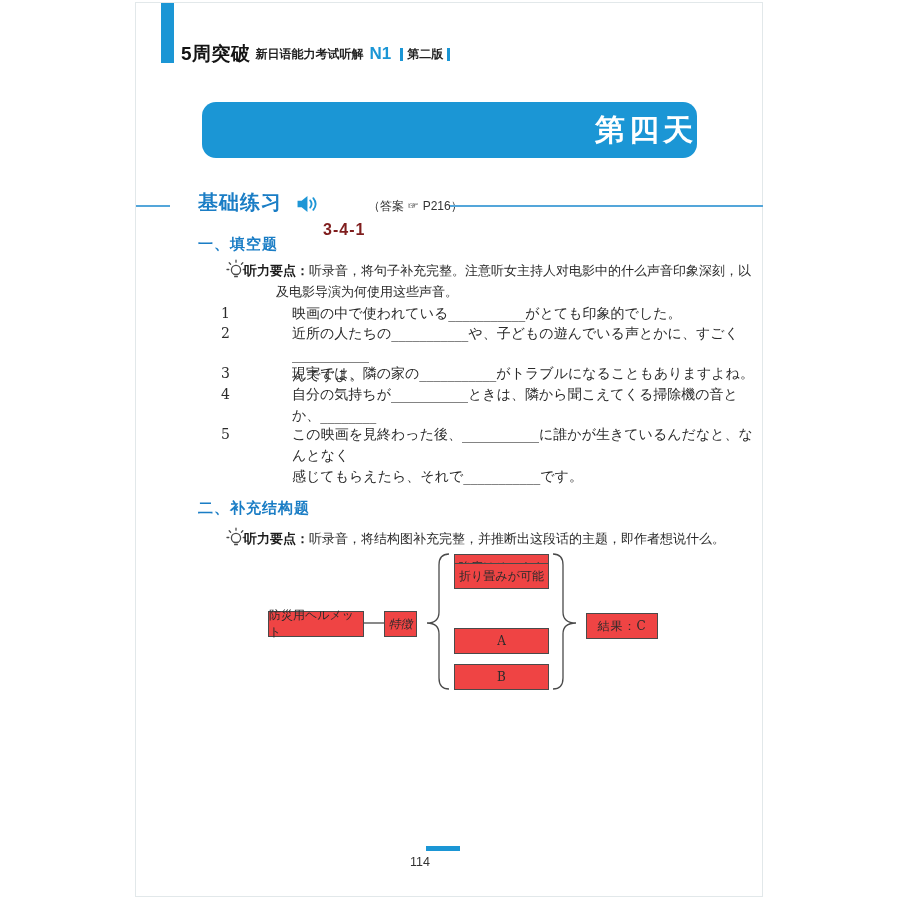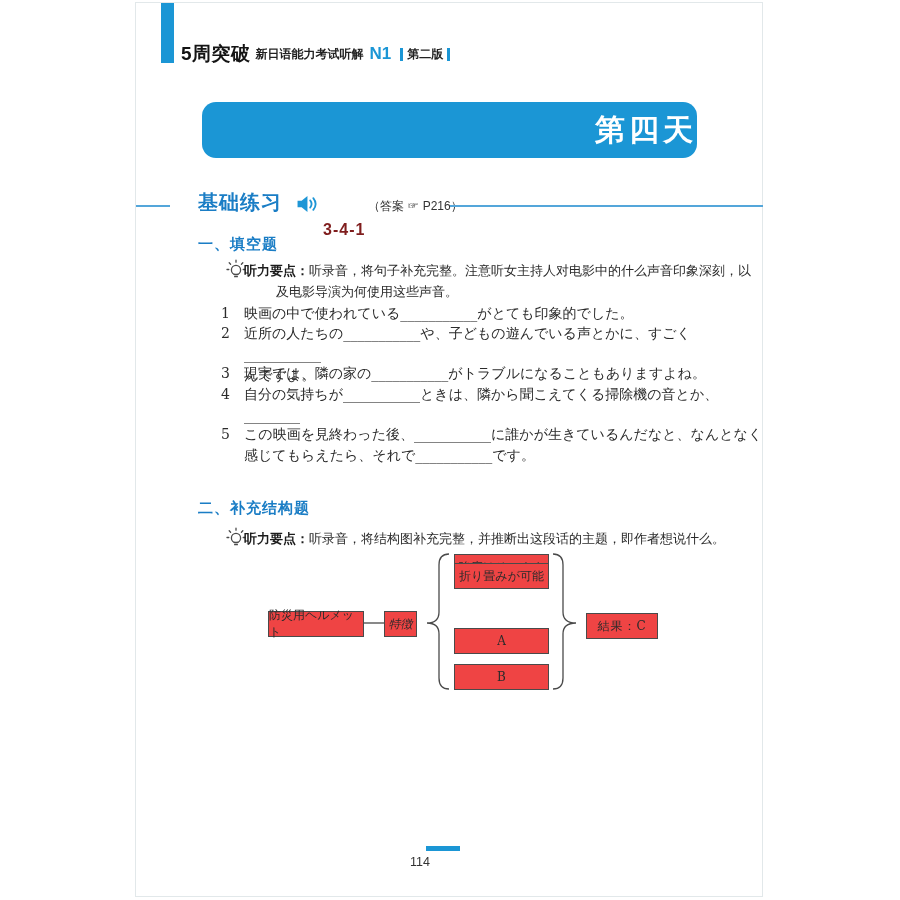--- a/index.html
+++ b/index.html
@@ -39,21 +39,21 @@
   .bulb{left:90px;top:256px;} .bulb2{top:524px;}
   .tip{left:140px;width:488px;font-size:13px;line-height:21px;color:#2a2a2a;
        text-indent:-32px;white-space:pre-line;}
   .tip1{top:257px;} .tip2{top:525px;}
   .tip b{font-weight:bold;color:#1c1c1c;}
 
   
   .item{left:85px;width:543px;display:flex;font-family:"DejaVu Serif","Liberation Serif",serif;
         font-size:14px;line-height:21px;color:#2b2b2b;}
   .num{flex:0 0 23px;}
-  .itext{display:block;white-space:pre-line;}
+  .itext{display:block;white-space:pre-line;margin-left:48px;}
   .it1{top:300px;} .it2{top:320px;} .it3{top:360px;} .it4{top:381px;} .it5{top:421px;}
   .line2-outdent{display:block;margin-left:-44px;}
 
   
   .dnode{border:1px solid #4a4a4a;display:flex;align-items:center;justify-content:center;
          font-family:"DejaVu Serif","Liberation Serif",serif;font-size:12px;color:#2b2b2b;
          box-sizing:border-box;background:#ef4444;}
   .d-root{left:132px;top:608px;width:96px;height:26px;}
   .d-mid{left:248px;top:608px;width:33px;height:26px;font-style:italic;}
   .d-f{left:318px;width:95px;height:26px;}

